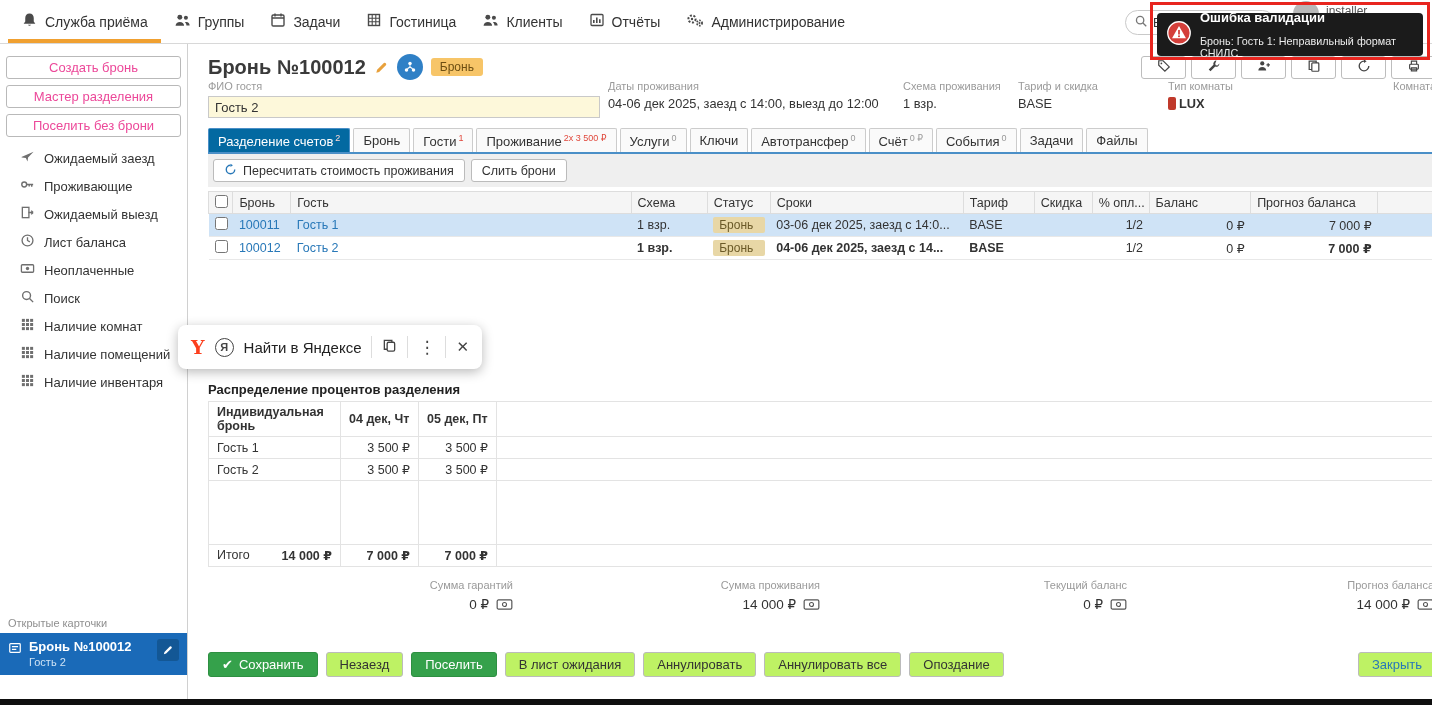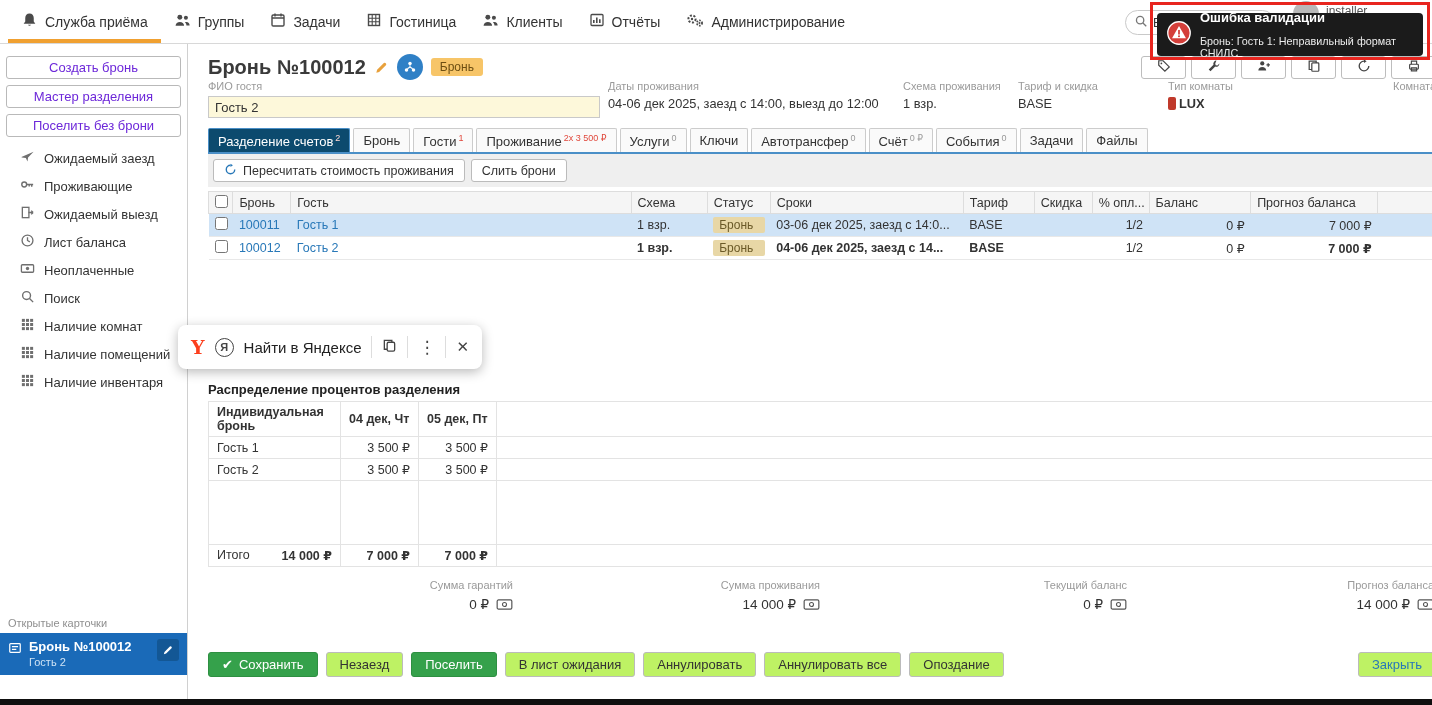--- a/index.html
+++ b/index.html
@@ -19,21 +19,21 @@
 
   
   .annotation { position:absolute; left:1150px; top:2px; width:280px; height:58px; border:3px solid #e8251f; z-index:30; pointer-events:none; }
   .toast { position:absolute; left:1157px; top:13px; width:266px; height:43px; background:#1b1b1b; border-radius:4px; display:flex; align-items:center; gap:9px; padding:0 10px; z-index:31; }
   .toast-title { font-size:13px; font-weight:bold; color:#ffffff; }
   .toast-msg { font-size:10.8px; color:#ececec; margin-top:10px; }
 
   
   .cols { display:flex; height:661px; }
   .sidebar { width:188px; border-right:1px solid #d0d0d0; display:flex; flex-direction:column; padding-top:9px; background:#fff; }
-  .sb-btn { margin:3px 6px; height:23px; background:#fff; border:1px solid #b9b9b9; border-radius:3px; font-size:13px; color:#6d28d9; cursor:pointer; font-family:inherit; }
+  .sb-btn { margin:3px 6px; height:23px; background:#fff; border:1px solid #b9b9b9; border-radius:3px; font-size:13px; color:#ec4899; cursor:pointer; font-family:inherit; }
   .sb-nav { margin-top:4px; }
   .sb-item { display:flex; gap:9px; align-items:center; padding:5px 20px; font-size:13px; color:#333; cursor:pointer; white-space:nowrap; }
   .sb-item svg { color:#6f6f6f; flex:none; }
   .sb-footer { margin-top:auto; }
   .sb-cards-label { font-size:11px; color:#8f8f8f; padding:4px 8px; }
   .sb-card { background:#1a6ab8; color:#fff; padding:6px 8px 7px 8px; display:flex; gap:7px; align-items:flex-start; cursor:pointer; }
   .sb-card-title { font-weight:bold; font-size:13px; }
   .sb-card-sub { font-size:11px; color:#cfe3f5; margin-top:2px; }
   .sb-card-pencil { margin-left:auto; width:22px; height:22px; background:#135795; border-radius:3px; display:flex; align-items:center; justify-content:center; cursor:pointer; }
   .sb-card-space { height:30px; }
@@ -58,21 +58,21 @@
   .f-dates { width:295px; }
   .f-scheme { width:115px; }
   .f-tariff { width:150px; }
   .f-roomtype { width:225px; }
   .room-mark { display:inline-block; width:8px; height:13px; background:#c0392b; border-radius:2px; vertical-align:-2px; margin-right:3px; }
   .f-room { flex:1; text-align:right; }
 
   
   .tabs { display:flex; gap:3px; margin-top:10px; border-bottom:2px solid #4a8fc7; }
   .tab { padding:4px 9px 3px 9px; font-size:13px; color:#333; background:#fafafa; border:1px solid #ccc; border-bottom:none; border-radius:2px 2px 0 0; cursor:pointer; white-space:nowrap; }
-  .tab.active { background:#0c4a6e; color:#fff; border-color:#4a8fc7; }
+  .tab.active { background:#0369a1; color:#fff; border-color:#4a8fc7; }
   .tab sup { font-size:9px; margin-left:2px; }
   .sup-red { color:#e0483c; } .tab.active .sup-red { color:#ffd9d4; }
   .sup-gray { color:#999; }
 
   
   .strip { background:#efefef; padding:5px; display:flex; gap:6px; }
   .strip-btn { height:23px; padding:0 10px; font-size:12.5px; background:#fff; border:1px solid #bbb; border-radius:3px; display:flex; align-items:center; gap:6px; color:#333; cursor:pointer; font-family:inherit; }
   .strip-btn svg { color:#2878b8; }
 
   

